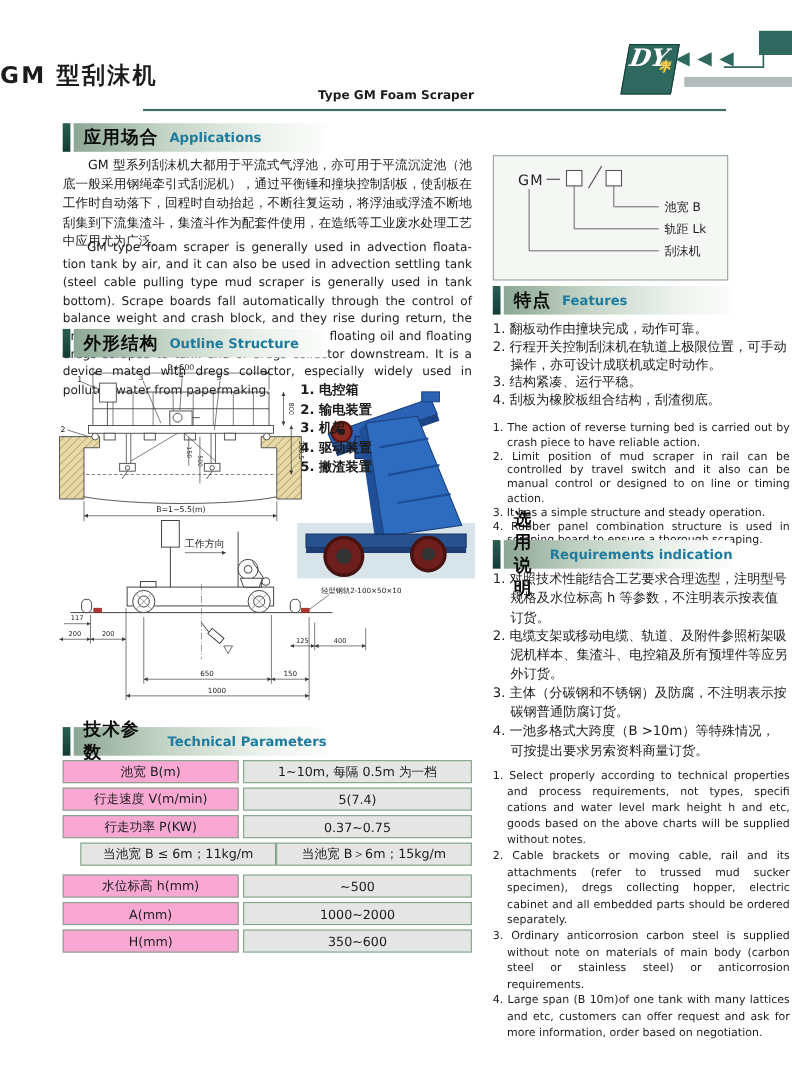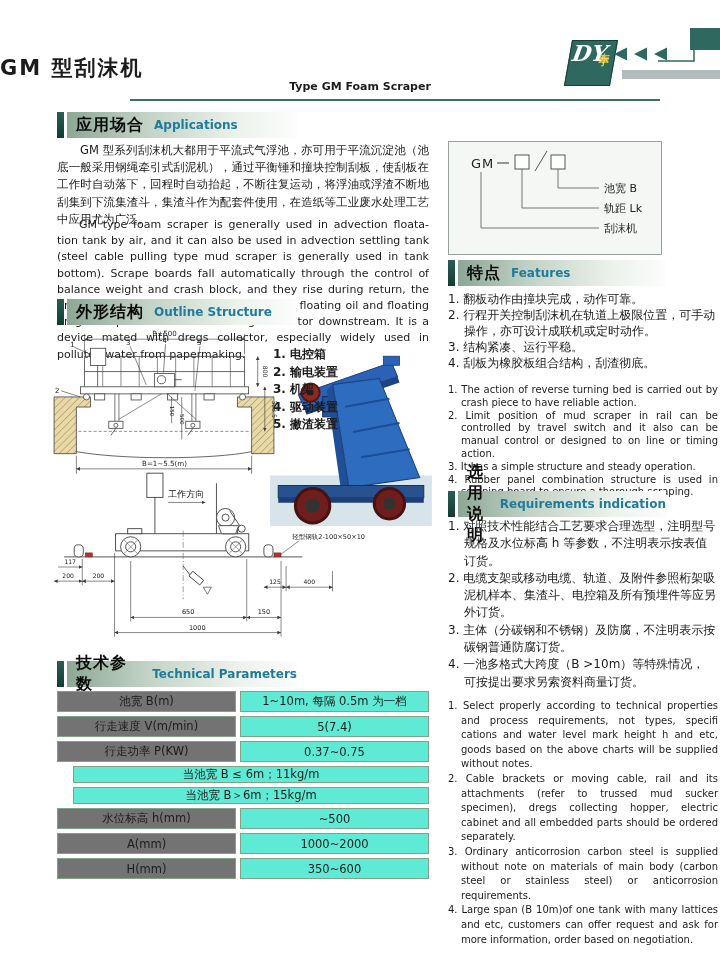--- a/index.html
+++ b/index.html
@@ -48,23 +48,23 @@
 
   
   .parts{position:absolute;left:273px;top:346px;width:70px;font-size:12px;font-weight:bold;
          line-height:17.5px;white-space:nowrap;}
 
   
   .ptable{position:absolute;left:57px;top:691px;width:372px;}
   .prow{display:flex;margin-bottom:4px;}
   .pcell{border:1px solid #7fa387;display:flex;align-items:center;justify-content:center;
          font-size:11.5px;box-sizing:border-box;}
-  .pcell.l{width:179px;background:#737373;margin-right:4px;height:21px;}
-  .pcell.r{flex:1;background:#5eead4;height:21px;}
-  .pcol{flex:1;display:flex;flex-direction:column;padding-left:16px;}
+  .pcell.l{width:160px;background:#f9a8d4;margin-right:4px;height:21px;}
+  .pcell.r{flex:1;background:#e5e5e5;height:21px;}
+  .pcol{flex:1;display:flex;padding-left:16px;}
   .pcol .pcell.r{margin-bottom:4px;}
   .pcol .pcell.r:last-child{margin-bottom:0;}
   .prow.tall .pcell.l{height:46px;}
 
   .pageno{position:absolute;left:0;top:916px;width:720px;text-align:center;font-size:11.5px;}
 
   svg text{font-family:"DejaVu Sans","Liberation Sans",sans-serif;fill:#222;}
 </style>
 </head>
 <body>

